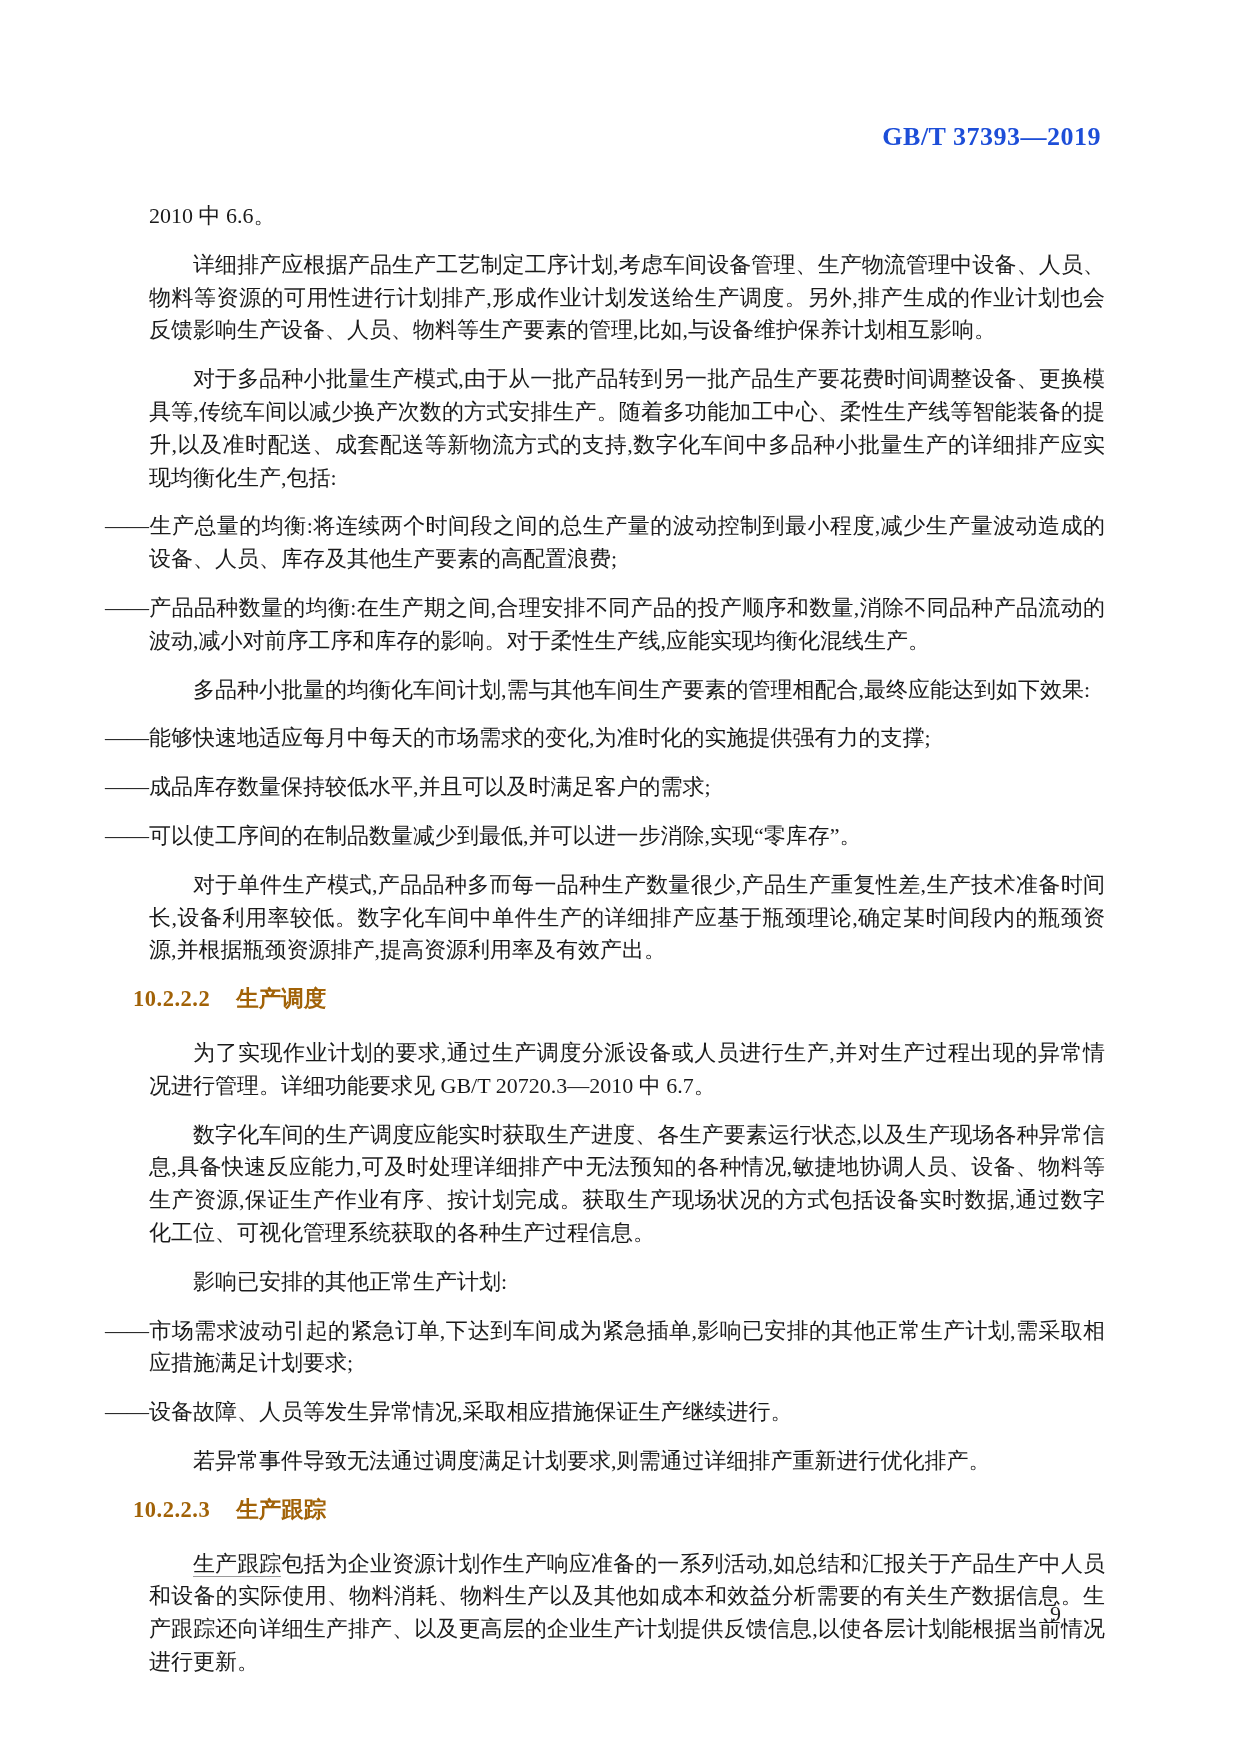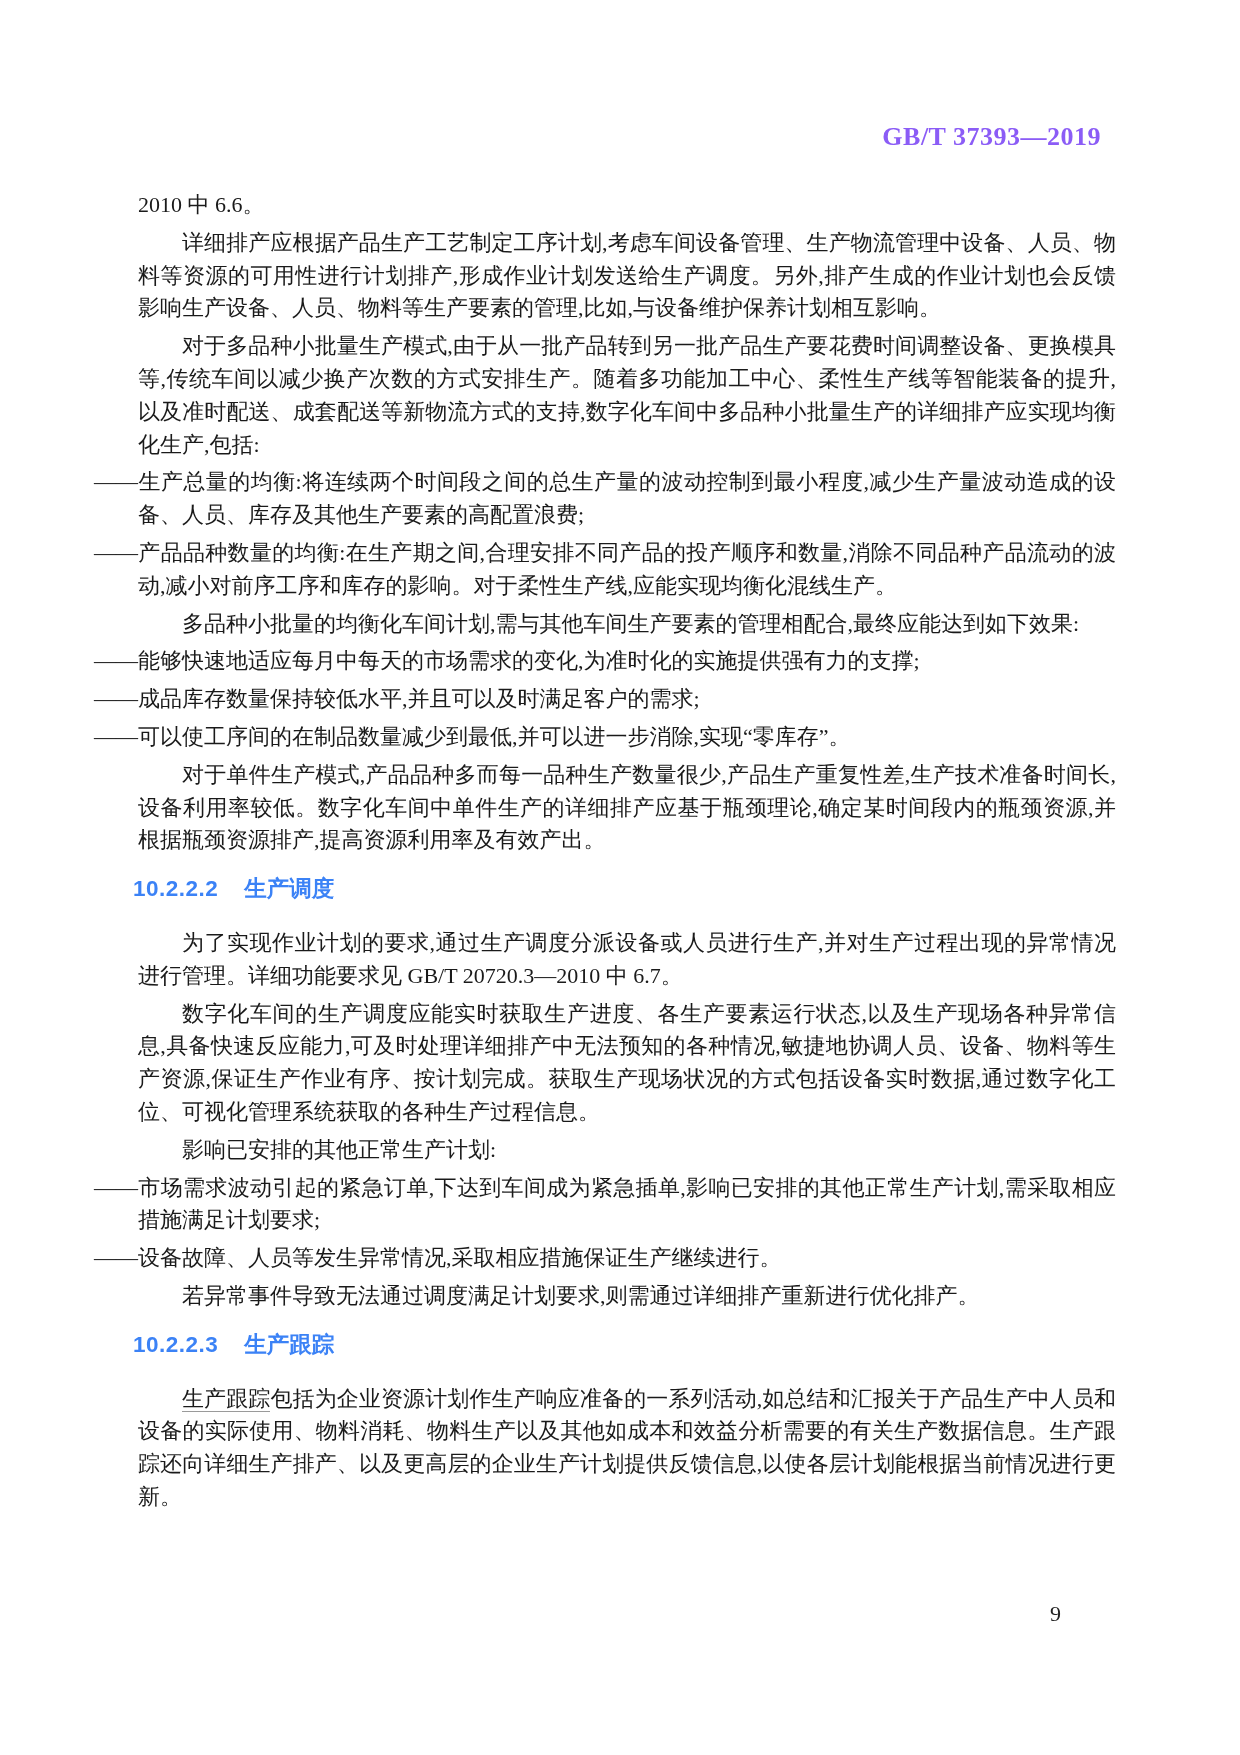--- a/index.html
+++ b/index.html
@@ -12,43 +12,43 @@
     color:#1a1a1a;
   }
   .page-header{
     position:absolute;
     top:122px;left:133px;width:968px;
     text-align:right;
     font-family:"Liberation Serif","DejaVu Serif",serif;
     font-weight:bold;
     font-size:26px;
     letter-spacing:0.5px;
-    color:#8b5cf6;
+    color:#1d4ed8;
   }
   .doc-content{
     position:absolute;
     top:184px;left:133px;width:988px;
     font-size:22px;
     line-height:32.8px;
     text-align:justify;
     color:#1a1a1a;
   }
-  .doc-content p{margin:5px;padding:0;}
+  .doc-content p{margin:16px;padding:0;}
   .para{text-indent:2em;}
   .flush{text-indent:0;}
   .list{padding-left:4em;text-indent:-2em;}
   .list .dash{letter-spacing:0;}
   .heading{
-    font-family:Liberation Sans, sans-serif;
+    font-family:Liberation Serif, serif;
     font-size:22.5px;
     font-weight:bold;
     text-indent:0;
     text-align:left;
     margin:16px 0 21px 0 !important;
-    color:#3b82f6;
+    color:#a16207;
   }
   .heading .num{
     font-weight:600;
     margin-right:26px;
     letter-spacing:0.5px;
   }
   .lead-underline{
     border-bottom:1px solid #9a9a9a;
   }
   .page-footer{

